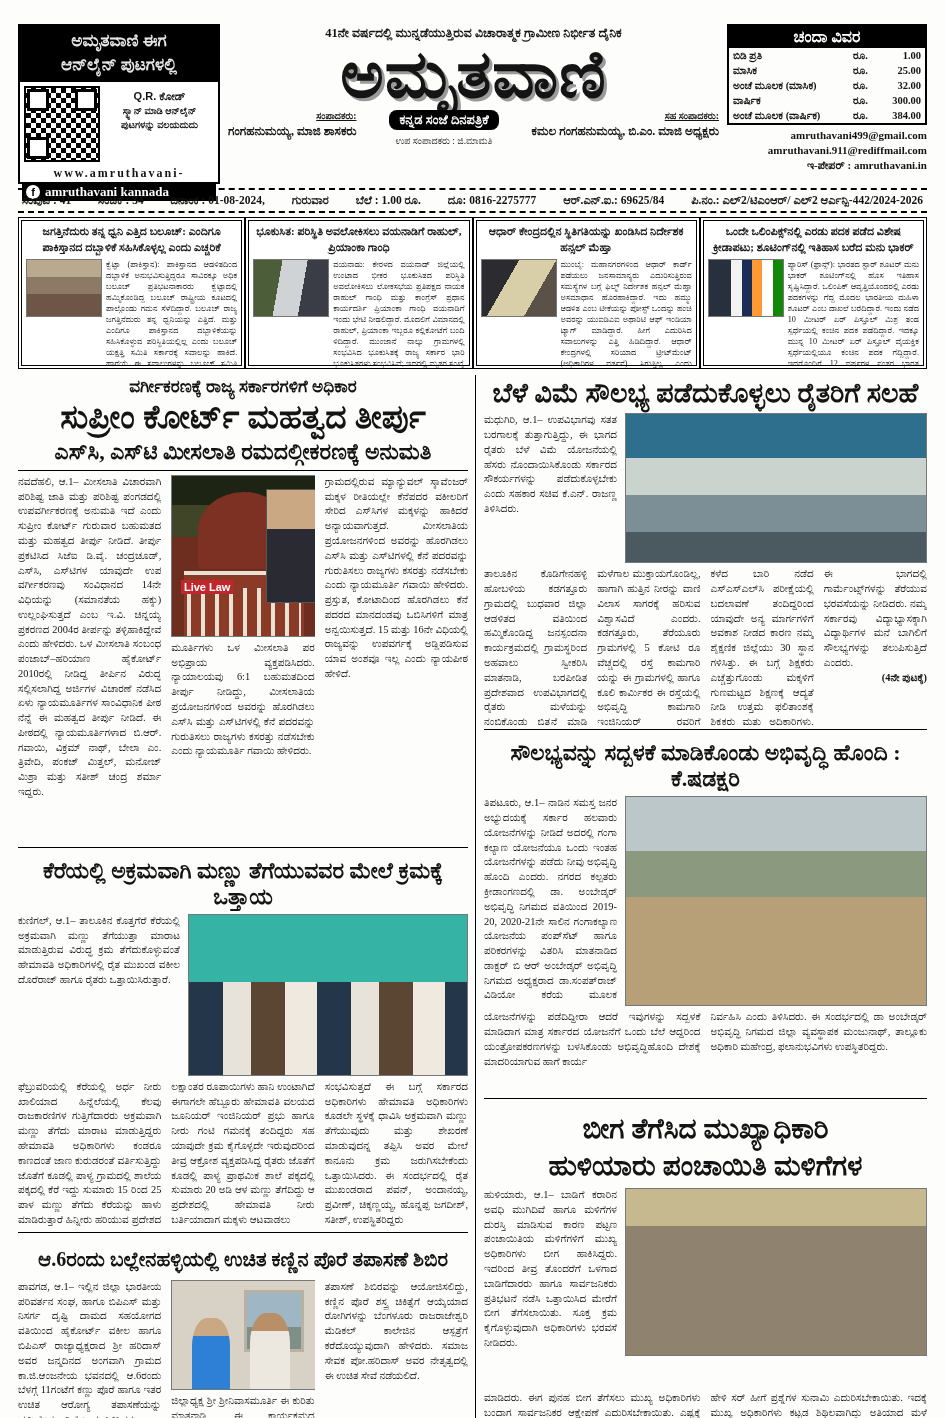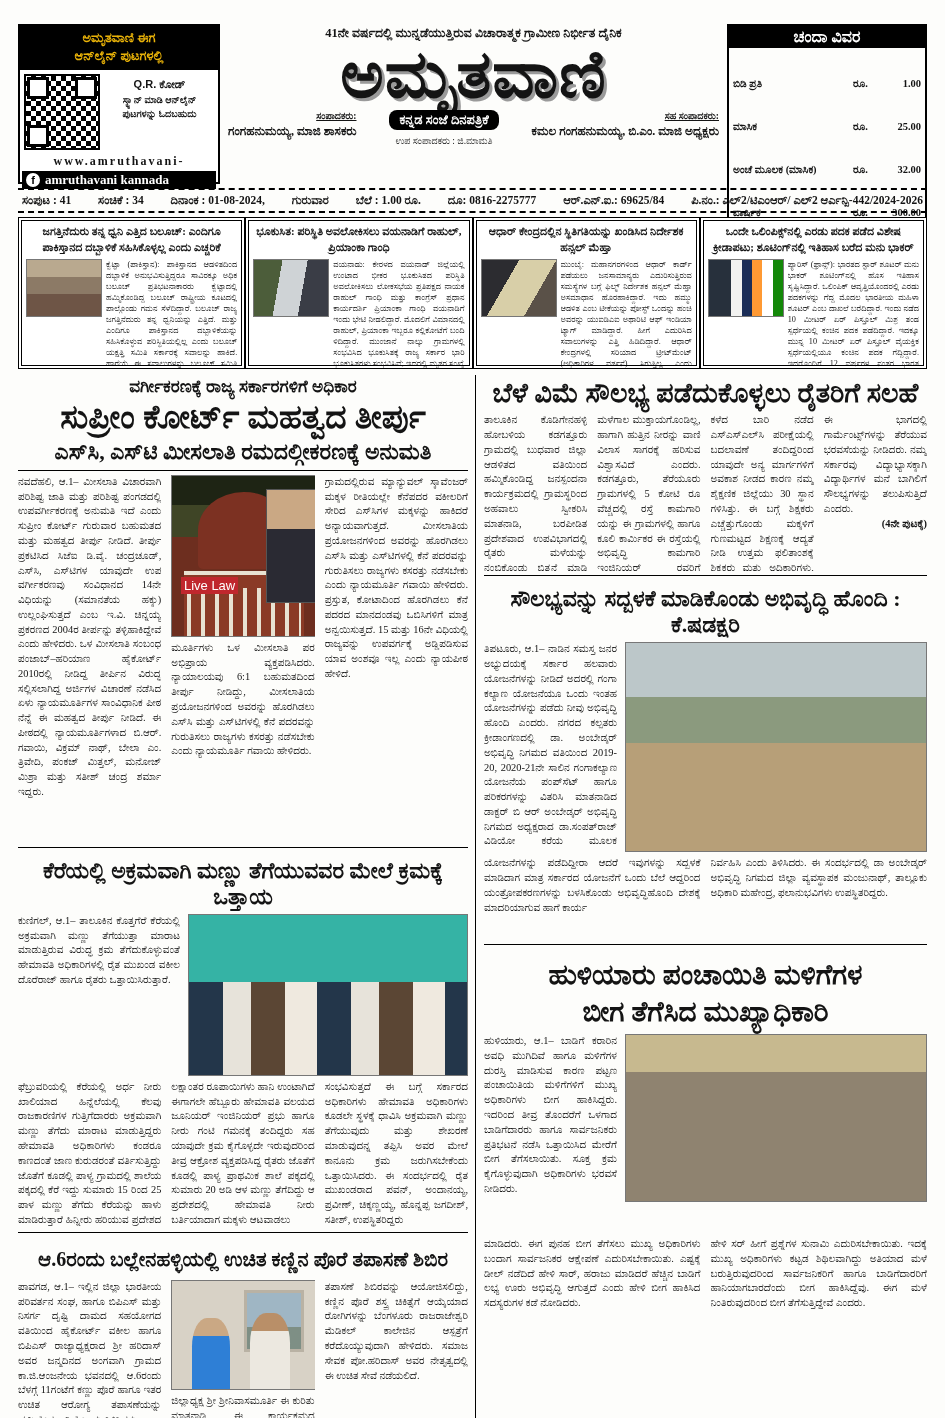--- a/index.html
+++ b/index.html
@@ -3,21 +3,21 @@
 <meta charset="utf-8">
 <style>
   html,body{margin:0;padding:0;background:#e8e8e8;}
   .page{position:relative;width:945px;height:1418px;margin:0 auto;background:#fdfdfb;
         font-family:"Liberation Serif","DejaVu Serif",serif;color:#141414;overflow:hidden;}
   .inner{padding:6px 18px 0 18px;}
 
   
   .mast{display:flex;align-items:stretch;gap:8px;height:160px;margin-top:18px;}
   .online-box{width:198px;border:2px solid #000;background:#fff;flex:none;}
-  .online-head{background:#000;color:#eab308;text-align:center;font-weight:bold;font-size:13px;line-height:1.4;padding:3px 2px;}
+  .online-head{background:#000;color:#e5e5e5;text-align:center;font-weight:bold;font-size:17px;line-height:1.4;padding:3px 2px;}
   .online-mid{display:flex;gap:5px;padding:4px;border-top:2px solid #000;}
   .qr{width:72px;height:72px;flex:none;position:relative;border:2px solid #000;
       background:repeating-conic-gradient(#000 0 25%,#fff 0 50%) 0 0/10px 10px;}
   .qr .c{position:absolute;width:16px;height:16px;border:3px solid #000;background:#fff;}
   .qr .c1{top:1px;left:1px}.qr .c2{top:1px;right:1px}.qr .c3{bottom:1px;left:1px}
   .qr-txt{font-size:9.5px;font-weight:bold;text-align:center;line-height:1.5;flex:1;padding-top:2px;}
   .online-url{font-weight:bold;font-size:12px;text-align:center;letter-spacing:2px;}
   .fb-bar{display:flex;align-items:center;gap:5px;background:#000;color:#fff;margin:2px;padding:1px 4px;}
   .fb-ic{width:14px;height:14px;border-radius:50%;background:#fff;color:#000;font-weight:bold;
          font-size:11px;text-align:center;line-height:14px;flex:none;font-family:"Liberation Sans",sans-serif;}
@@ -30,21 +30,21 @@
   .mast-foot{display:flex;justify-content:space-between;align-items:flex-start;margin-top:2px;}
   .mf-block{font-size:9.5px;line-height:1.35;}
   .mf-label{font-weight:bold;text-decoration:underline;}
   .mf-name{font-weight:bold;font-size:12px;}
   .pill{background:#000;color:#fff;font-weight:bold;font-size:13px;border-radius:8px;padding:2px 10px;display:inline-block;}
   .subed{font-size:9.5px;margin-top:2px;}
 
   .subs-wrap{width:200px;flex:none;}
   .subs-box{border:2px solid #000;}
   .subs-head{background:#000;color:#fff;font-weight:bold;font-size:16px;text-align:center;padding:2px 0;}
-  .subs-row{display:flex;font-size:10.5px;font-weight:bold;padding:1.5px 4px;margin-top:28px;}
+  .subs-row{display:flex;font-size:10.5px;font-weight:bold;padding:1.5px 4px;}
   .subs-row .l{flex:1;text-align:left;}
   .subs-row .c{width:24px;text-align:left;}
   .subs-row .v{width:44px;text-align:right;}
   .mails{font-weight:bold;font-size:11px;text-align:right;line-height:1.35;margin-top:3px;}
 
   .dash{border:none;border-top:2px dashed #000;margin:4px 0;}
   .infoline{display:flex;justify-content:space-between;font-size:11.5px;font-weight:bold;padding:0 4px;white-space:nowrap;overflow:hidden;}
 
   
   .topstrip{display:flex;gap:0;margin-top:0;height:152px;}
@@ -82,21 +82,21 @@
               repeating-linear-gradient(90deg,rgba(200,60,60,.5) 0 8px,rgba(60,90,160,.5) 8px 16px,rgba(220,190,80,.5) 16px 24px);}
   .ph-rahul{background:linear-gradient(100deg,#4c5d3a 0 34%,#cfd3d6 34% 64%,#3a3d46 64%);}
   .ph-mehta{background:linear-gradient(120deg,#2c2c30 0 35%,#d8cfa8 35% 70%,#5a5148 70%);}
   .ph-manu{background:linear-gradient(90deg,#27303c 0 30%,#f2f2f0 30% 44%,#1b2d57 44% 58%,#ff9933 58% 72%,#ffffff 72% 86%,#138808 86%);}
   .ph-crop{background:linear-gradient(180deg,#2e6f8e 0 30%,#cbd3cf 30% 55%,#7d8f96 55% 80%,#4a5a60 80%);}
   .ph-court{background:linear-gradient(180deg,#1e2414 0 18%,#3f4526 18% 38%,#6d2e1f 38%);}
   .court-dome{position:absolute;left:18%;top:10%;width:64%;height:48%;background:#7c3122;border-radius:50% 50% 6% 6%;}
   .court-base{position:absolute;left:8%;bottom:0;width:84%;height:38%;background:#8a3a26;border-top:4px solid #e8e2d2;}
   .court-cols{position:absolute;left:10%;bottom:0;width:80%;height:30%;
               background:repeating-linear-gradient(90deg,#e8e2d2 0 4px,#8a3a26 4px 14px);}
-  .livelaw{position:absolute;left:6%;bottom:26%;background:#c0272d;color:#fff;font-size:13px;font-weight:normal;
+  .livelaw{position:absolute;left:6%;bottom:26%;background:#c0272d;color:#fff;font-size:11px;font-weight:bold;
            padding:1px 3px;font-family:"Liberation Sans",sans-serif;}
   .judge{position:absolute;right:-1px;top:8%;width:34%;height:70%;background:linear-gradient(180deg,#caa884 0 35%,#2a2a33 35%);border:1px solid #555;}
   .ph-kere{background:linear-gradient(180deg,#35b3a5 0 58%,#5a6a5d 58%),
            radial-gradient(circle at 22% 55%,#4c3226 0 12%,transparent 13%);}
   .ph-men{position:absolute;bottom:0;width:100%;height:58%;
           background:repeating-linear-gradient(90deg,#23364a 0 34px,#e7e3da 34px 62px,#5b4634 62px 96px,#efe9df 96px 128px);}
   .ph-pump{background:linear-gradient(180deg,#bcc7c9 0 26%,#8b9a7e 26% 48%,#b79f78 48%),
            repeating-linear-gradient(90deg,rgba(34,94,60,.75) 0 26px,rgba(180,60,50,.6) 26px 34px,transparent 34px 60px);}
   .ph-crowd{background:linear-gradient(180deg,#c7b98f 0 22%,#8f8370 22%),
             repeating-linear-gradient(90deg,rgba(40,50,70,.65) 0 22px,rgba(230,220,200,.7) 22px 40px,rgba(120,80,60,.65) 40px 64px);}
@@ -119,21 +119,21 @@
           <div>ಆನ್‌ಲೈನ್ ಪುಟಗಳಲ್ಲಿ</div>
         </div>
         <div class="online-mid">
           <div class="qr">
             <span class="c c1"></span>
               <span class="c c2"></span>
               <span class="c c3"></span>
           </div>
           <div class="qr-txt">
             <span style="font-family:'Liberation Sans',sans-serif;font-size:11px;">Q.R. ಕೋಡ್</span><br>
-            <span>ಸ್ಕ್ಯಾನ್ ಮಾಡಿ ಆನ್‌ಲೈನ್ ಪುಟಗಳನ್ನು ಓದಬಹುದು</span>
+            <span>ಸ್ಕ್ಯಾನ್ ಮಾಡಿ ಆನ್‌ಲೈನ್ ಪುಟಗಳನ್ನು ವಲಯದುದು</span>
           </div>
         </div>
         <div class="online-url">www.amruthavani-</div>
         <div class="fb-bar">
           <span class="fb-ic">f</span>
           <span class="fb-txt">amruthavani kannada</span>
         </div>
       </div>
 
       <div class="mast-center">
@@ -293,20 +293,24 @@
             </div>
             <div class="col body-txt">ತಪಾಸಣೆ ಶಿಬಿರವನ್ನು ಆಯೋಜಿಸಲಿದ್ದು, ಕಣ್ಣಿನ ಪೊರೆ ಶಸ್ತ್ರ ಚಿಕಿತ್ಸೆಗೆ ಆಯ್ಕೆಯಾದ ರೋಗಿಗಳನ್ನು ಬೆಂಗಳೂರು ರಾಜರಾಜೇಶ್ವರಿ ಮೆಡಿಕಲ್ ಕಾಲೇಜಿನ ಆಸ್ಪತ್ರೆಗೆ ಕರೆದೊಯ್ಯುವುದಾಗಿ ಹೇಳಿದರು. ಸಮಾಜ ಸೇವಕ ಪೋ.ಹರಿದಾಸ್ ಅವರ ನೇತೃತ್ವದಲ್ಲಿ ಈ ಉಚಿತ ಸೇವೆ ನಡೆಯಲಿದೆ.</div>
           </div>
         </div>
       </div>
 
       <div class="half-r">
 
         <div>
           <div class="headR">ಬೆಳೆ ವಿಮೆ ಸೌಲಭ್ಯ ಪಡೆದುಕೊಳ್ಳಲು ರೈತರಿಗೆ ಸಲಹೆ</div>
+          <div class="lead-row" style="height:150px;">
+            <div class="lead-col body-txt">ಮಧುಗಿರಿ, ಆ.1– ಉಪವಿಭಾಗವು ಸತತ ಬರಗಾಲಕ್ಕೆ ತುತ್ತಾಗುತ್ತಿದ್ದು, ಈ ಭಾಗದ ರೈತರು ಬೆಳೆ ವಿಮೆ ಯೋಜನೆಯಲ್ಲಿ ಹೆಸರು ನೊಂದಾಯಿಸಿಕೊಂಡು ಸರ್ಕಾರದ ಸೌಕರ್ಯಗಳನ್ನು ಪಡೆದುಕೊಳ್ಳಬೇಕು ಎಂದು ಸಹಕಾರ ಸಚಿವ ಕೆ.ಎನ್. ರಾಜಣ್ಣ ತಿಳಿಸಿದರು.</div>
+            <div class="photo ph-crop" style="width:300px;height:148px;"></div>
+          </div>
           <div class="cols" style="height:158px;margin-top:4px;">
             <div class="col body-txt">ತಾಲೂಕಿನ ಕೊಡಿಗೇನಹಳ್ಳಿ ಹೋಬಳಿಯ ಕಡಗತ್ತೂರು ಗ್ರಾಮದಲ್ಲಿ ಬುಧವಾರ ಜಿಲ್ಲಾ ಆಡಳಿತದ ವತಿಯಿಂದ ಹಮ್ಮಿಕೊಂಡಿದ್ದ ಜನಸ್ಪಂದನಾ ಕಾರ್ಯಕ್ರಮದಲ್ಲಿ ಗ್ರಾಮಸ್ಥರಿಂದ ಅಹವಾಲು ಸ್ವೀಕರಿಸಿ ಮಾತನಾಡಿ, ಬರಪೀಡಿತ ಪ್ರದೇಶವಾದ ಉಪವಿಭಾಗದಲ್ಲಿ ರೈತರು ಮಳೆಯನ್ನು ನಂಬಿಕೊಂಡು ಬಿತ್ತನೆ ಮಾಡಿ ಬೆಳೆ ಕೈಕೊಟ್ಟರೆ ಬಹಳಷ್ಟು ನಷ್ಟ ಅನುಭವಿಸುತ್ತಾರೆ ಎಂದರು.</div>
             <div class="col body-txt">ಮಳೆಗಾಲ ಮುಕ್ತಾಯಗೊಂಡಿಲ್ಲ, ಹಾಗಾಗಿ ಹುತ್ತಿನ ನೀರನ್ನು ವಾಣಿ ವಿಲಾಸ ಸಾಗರಕ್ಕೆ ಹರಿಸುವ ವಿಶ್ವಾಸವಿದೆ ಎಂದರು. ಕಡಗತ್ತೂರು, ತೆರೆಯೂರು ಗ್ರಾಮಗಳಲ್ಲಿ 5 ಕೋಟಿ ರೂ ವೆಚ್ಚದಲ್ಲಿ ರಸ್ತೆ ಕಾಮಗಾರಿ ಯನ್ನು ಈ ಗ್ರಾಮಗಳಲ್ಲಿ ಹಾಗೂ ಕೂಲಿ ಕಾರ್ಮಿಕರ ಈ ರಸ್ತೆಯಲ್ಲಿ ಅಭಿವೃದ್ಧಿ ಕಾಮಗಾರಿ ಇಂಜಿನಿಯರ್ ರವರಿಗೆ ಸೂಚಿಸಲಾಗಿದೆ ಎಂದ ಅವರು 30 ಸ್ಥಾನ ಗಳಿಸಿತ್ತು.</div>
             <div class="col body-txt">ಕಳೆದ ಬಾರಿ ನಡೆದ ಎಸ್‌ಎಸ್‌ಎಲ್‌ಸಿ ಪರೀಕ್ಷೆಯಲ್ಲಿ ಬದಲಾವಣೆ ತಂದಿದ್ದರಿಂದ ಯಾವುದೇ ಅನ್ಯ ಮಾರ್ಗಗಳಿಗೆ ಅವಕಾಶ ನೀಡದ ಕಾರಣ ನಮ್ಮ ಶೈಕ್ಷಣಿಕ ಜಿಲ್ಲೆಯು 30 ಸ್ಥಾನ ಗಳಿಸಿತ್ತು. ಈ ಬಗ್ಗೆ ಶಿಕ್ಷಕರು ಎಚ್ಚೆತ್ತುಗೊಂಡು ಮಕ್ಕಳಿಗೆ ಗುಣಮಟ್ಟದ ಶಿಕ್ಷಣಕ್ಕೆ ಆದ್ಯತೆ ನೀಡಿ ಉತ್ತಮ ಫಲಿತಾಂಶಕ್ಕೆ ಶಿಕ್ಷಕರು ಮತ್ತು ಅಧಿಕಾರಿಗಳು, ಪೋಷಕರು ಶ್ರಮ ಕೈಗೊಳ್ಳಬೇಕು ಎಂದರು.</div>
             <div class="col body-txt">
               <span>ಈ ಭಾಗದಲ್ಲಿ ಗಾರ್ಮೆಂಟ್ಸ್‌ಗಳನ್ನು ತೆರೆಯುವ ಭರವಸೆಯನ್ನು ನೀಡಿದರು. ನಮ್ಮ ಸರ್ಕಾರವು ವಿದ್ಯಾಭ್ಯಾಸಕ್ಕಾಗಿ ವಿದ್ಯಾರ್ಥಿಗಳ ಮನೆ ಬಾಗಿಲಿಗೆ ಸೌಲಭ್ಯಗಳನ್ನು ತಲುಪಿಸುತ್ತಿದೆ ಎಂದರು.</span>
               <div class="cont-note">(4ನೇ ಪುಟಕ್ಕೆ)</div>
             </div>
           </div>
         </div>
@@ -318,22 +322,22 @@
             <div class="photo ph-pump" style="width:300px;height:208px;"></div>
           </div>
           <div class="cols" style="height:84px;margin-top:4px;">
             <div class="col body-txt">ಯೋಜನೆಗಳನ್ನು ಪಡೆದಿದ್ದೀರಾ ಆದರೆ ಇವುಗಳನ್ನು ಸದ್ಬಳಕೆ ಮಾಡಿದಾಗ ಮಾತ್ರ ಸರ್ಕಾರದ ಯೋಜನೆಗೆ ಒಂದು ಬೆಲೆ ಆದ್ದರಿಂದ ಯಂತ್ರೋಪಕರಣಗಳನ್ನು ಬಳಸಿಕೊಂಡು ಅಭಿವೃದ್ಧಿಹೊಂದಿ ದೇಶಕ್ಕೆ ಮಾದರಿಯಾಗುವ ಹಾಗೆ ಕಾರ್ಯ</div>
             <div class="col body-txt">ನಿರ್ವಹಿಸಿ ಎಂದು ತಿಳಿಸಿದರು. ಈ ಸಂದರ್ಭದಲ್ಲಿ ಡಾ ಅಂಬೇಡ್ಕರ್ ಅಭಿವೃದ್ಧಿ ನಿಗಮದ ಜಿಲ್ಲಾ ವ್ಯವಸ್ಥಾಪಕ ಮಂಜುನಾಥ್, ತಾಲ್ಲೂಕು ಅಧಿಕಾರಿ ಮಹೇಂದ್ರ, ಫಲಾನುಭವಿಗಳು ಉಪಸ್ಥಿತರಿದ್ದರು.</div>
           </div>
         </div>
 
         <div class="sect">
           <div class="head4">
+            <div>ಬೀಗ ತೆಗೆಸಿದ ಮುಖ್ಯಾಧಿಕಾರಿ</div>
             <div>ಹುಳಿಯಾರು ಪಂಚಾಯಿತಿ ಮಳಿಗೆಗಳ</div>
-            <div>ಬೀಗ ತೆಗೆಸಿದ ಮುಖ್ಯಾಧಿಕಾರಿ</div>
           </div>
           <div class="lead-row" style="height:199px;">
             <div class="lead-col body-txt">ಹುಳಿಯಾರು, ಆ.1– ಬಾಡಿಗೆ ಕರಾರಿನ ಅವಧಿ ಮುಗಿದಿವೆ ಹಾಗೂ ಮಳಿಗೆಗಳ ದುರಸ್ತಿ ಮಾಡಿಸುವ ಕಾರಣ ಪಟ್ಟಣ ಪಂಚಾಯಿತಿಯ ಮಳಿಗೆಗಳಿಗೆ ಮುಖ್ಯ ಅಧಿಕಾರಿಗಳು ಬೀಗ ಹಾಕಿಸಿದ್ದರು. ಇದರಿಂದ ತೀವ್ರ ತೊಂದರೆಗೆ ಒಳಗಾದ ಬಾಡಿಗೆದಾರರು ಹಾಗೂ ಸಾರ್ವಜನಿಕರು ಪ್ರತಿಭಟನೆ ನಡೆಸಿ ಒತ್ತಾಯಿಸಿದ ಮೇರೆಗೆ ಬೀಗ ತೆಗೆಸಲಾಯಿತು. ಸೂಕ್ತ ಕ್ರಮ ಕೈಗೊಳ್ಳುವುದಾಗಿ ಅಧಿಕಾರಿಗಳು ಭರವಸೆ ನೀಡಿದರು.</div>
             <div class="photo ph-crowd" style="width:300px;height:166px;"></div>
           </div>
           <div class="cols" style="height:150px;margin-top:4px;">
             <div class="col body-txt">ಮಾಡಿದರು. ಈಗ ಪುನಹ ಬೀಗ ತೆಗೆಸಲು ಮುಖ್ಯ ಅಧಿಕಾರಿಗಳು ಬಂದಾಗ ಸಾರ್ವಜನಿಕರ ಆಕ್ಷೇಪಣೆ ಎದುರಿಸಬೇಕಾಯಿತು. ಎಷ್ಟಕ್ಕೆ ಡೀಲ್ ನಡೆದಿದೆ ಹೇಳಿ ಸಾರ್, ಹರಾಜು ಮಾಡಿದರೆ ಹೆಚ್ಚಿನ ಬಾಡಿಗೆ ಲಭ್ಯ ಊರು ಅಭಿವೃದ್ಧಿ ಆಗುತ್ತದೆ ಎಂದು ಹೇಳಿ ಬೀಗ ಹಾಕಿಸಿದ ಸದಸ್ಯರುಗಳ ಕಡೆ ನೋಡಿದರು.</div>
             <div class="col body-txt">ಹೇಳಿ ಸರ್ ಹೀಗೆ ಪ್ರಶ್ನೆಗಳ ಸುನಾಮಿ ಎದುರಿಸಬೇಕಾಯಿತು. ಇದಕ್ಕೆ ಮುಖ್ಯ ಅಧಿಕಾರಿಗಳು ಕಟ್ಟಡ ಶಿಥಿಲವಾಗಿದ್ದು ಅತಿಯಾದ ಮಳೆ ಬರುತ್ತಿರುವುದರಿಂದ ಸಾರ್ವಜನಿಕರಿಗೆ ಹಾಗೂ ಬಾಡಿಗೆದಾರರಿಗೆ ಹಾನಿಯಾಗಬಾರದೆಂದು ಬೀಗ ಹಾಕಿಸಿದ್ದೆವು. ಈಗ ಮಳೆ ನಿಂತಿರುವುದರಿಂದ ಬೀಗ ತೆಗೆಸುತ್ತಿದ್ದೇವೆ ಎಂದರು.</div>
           </div>
         </div>

